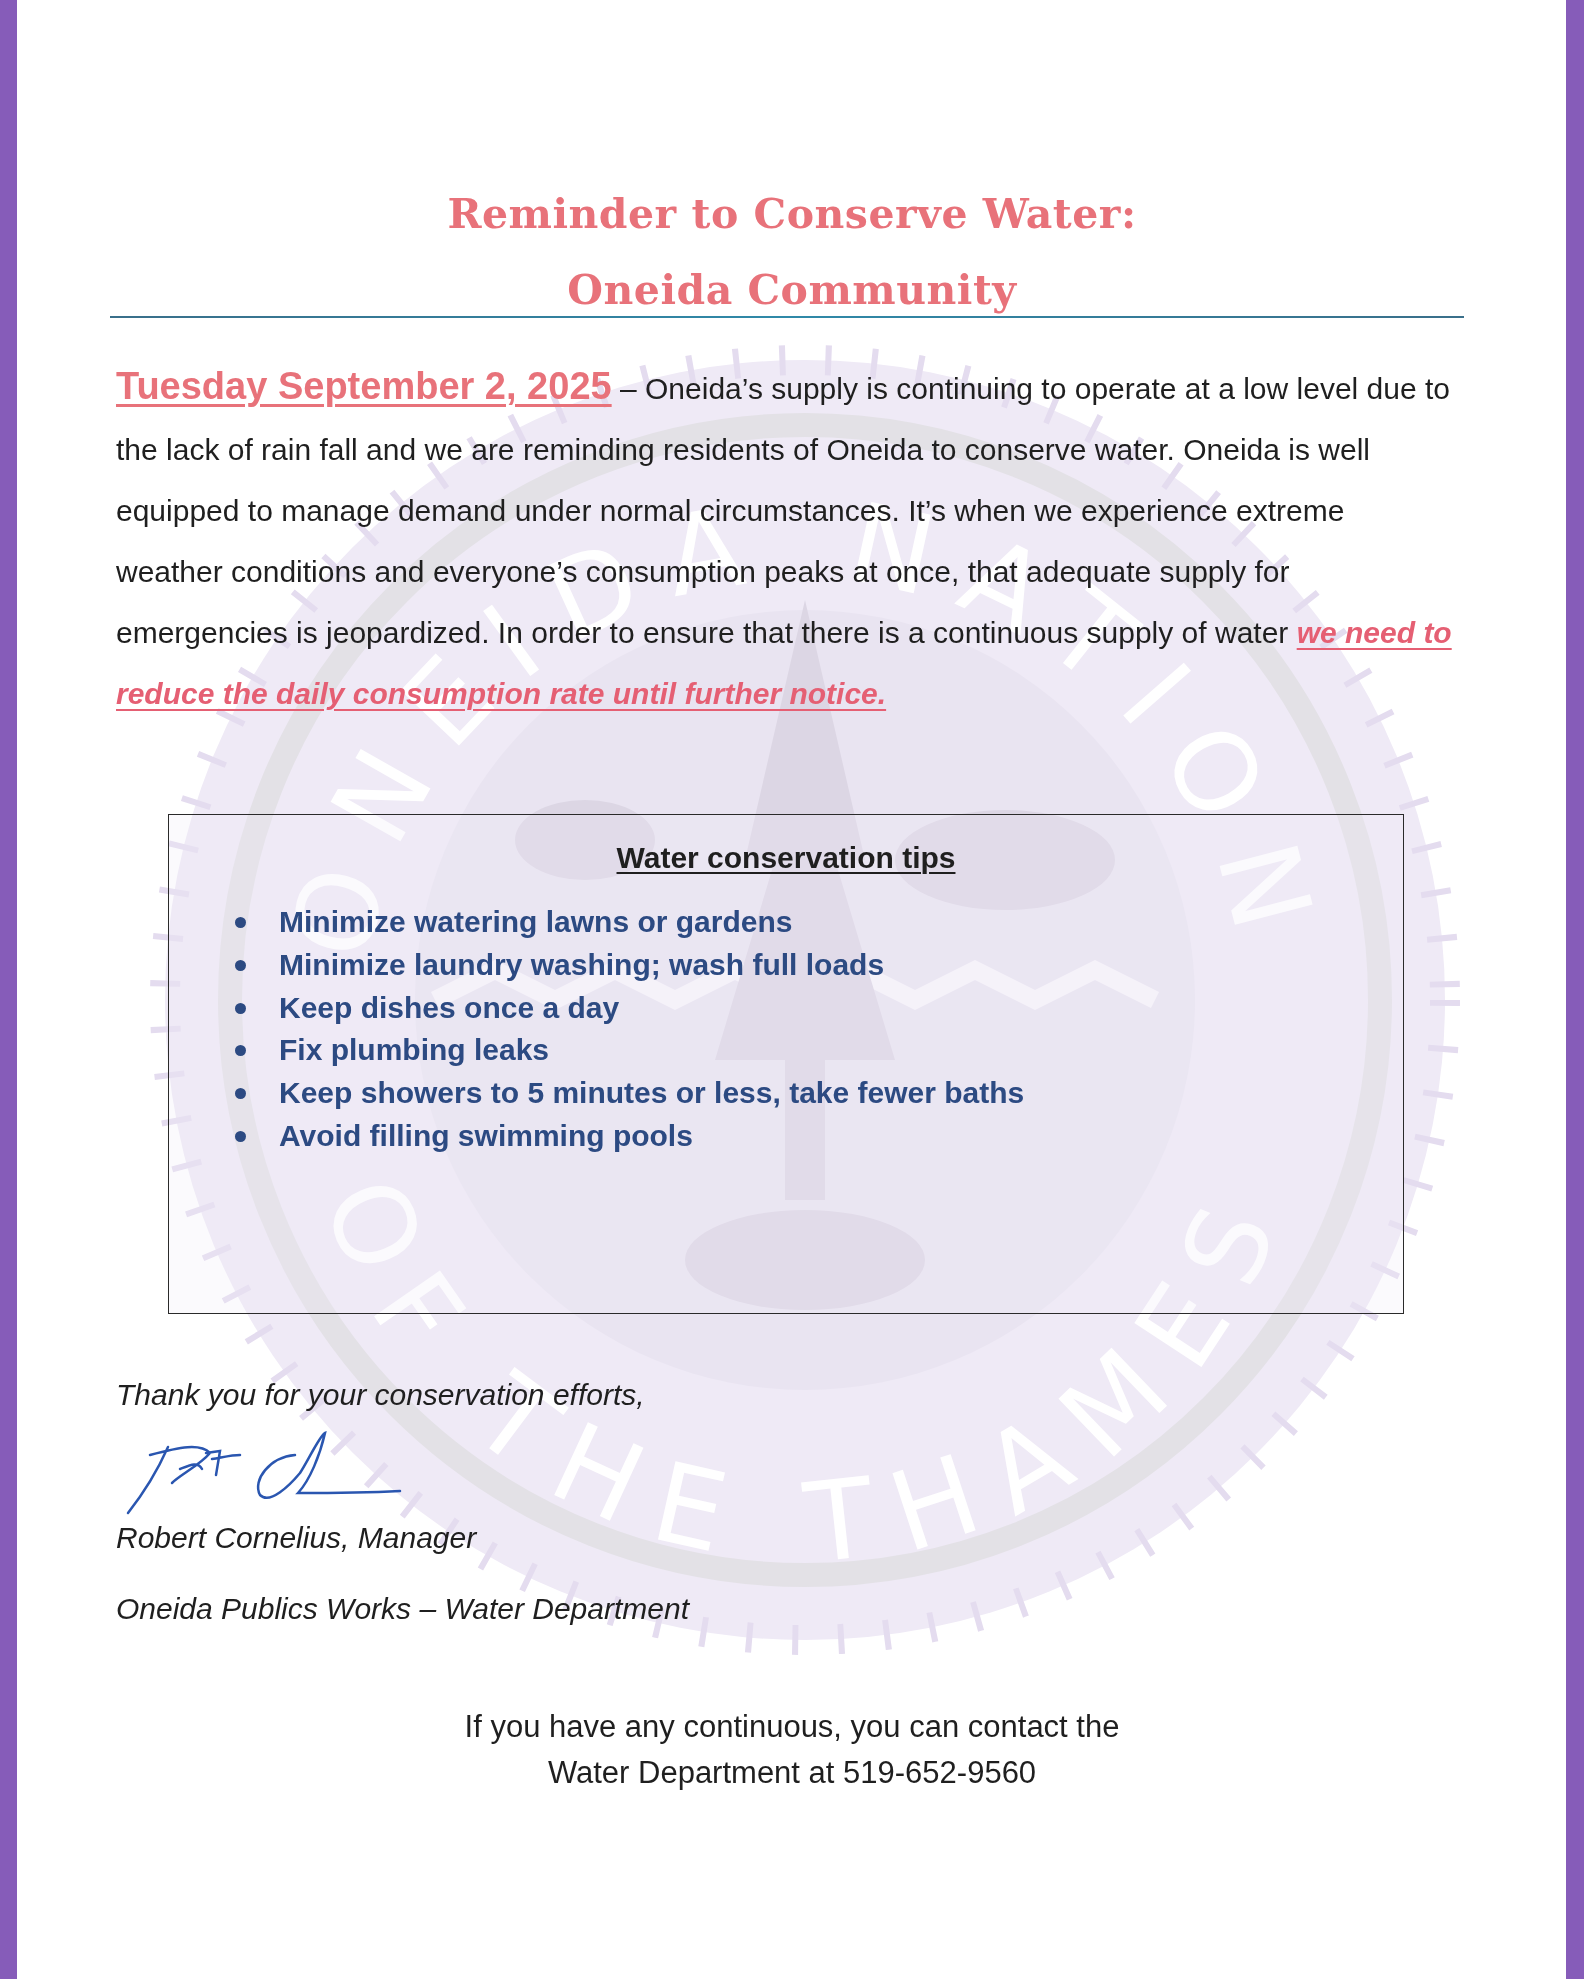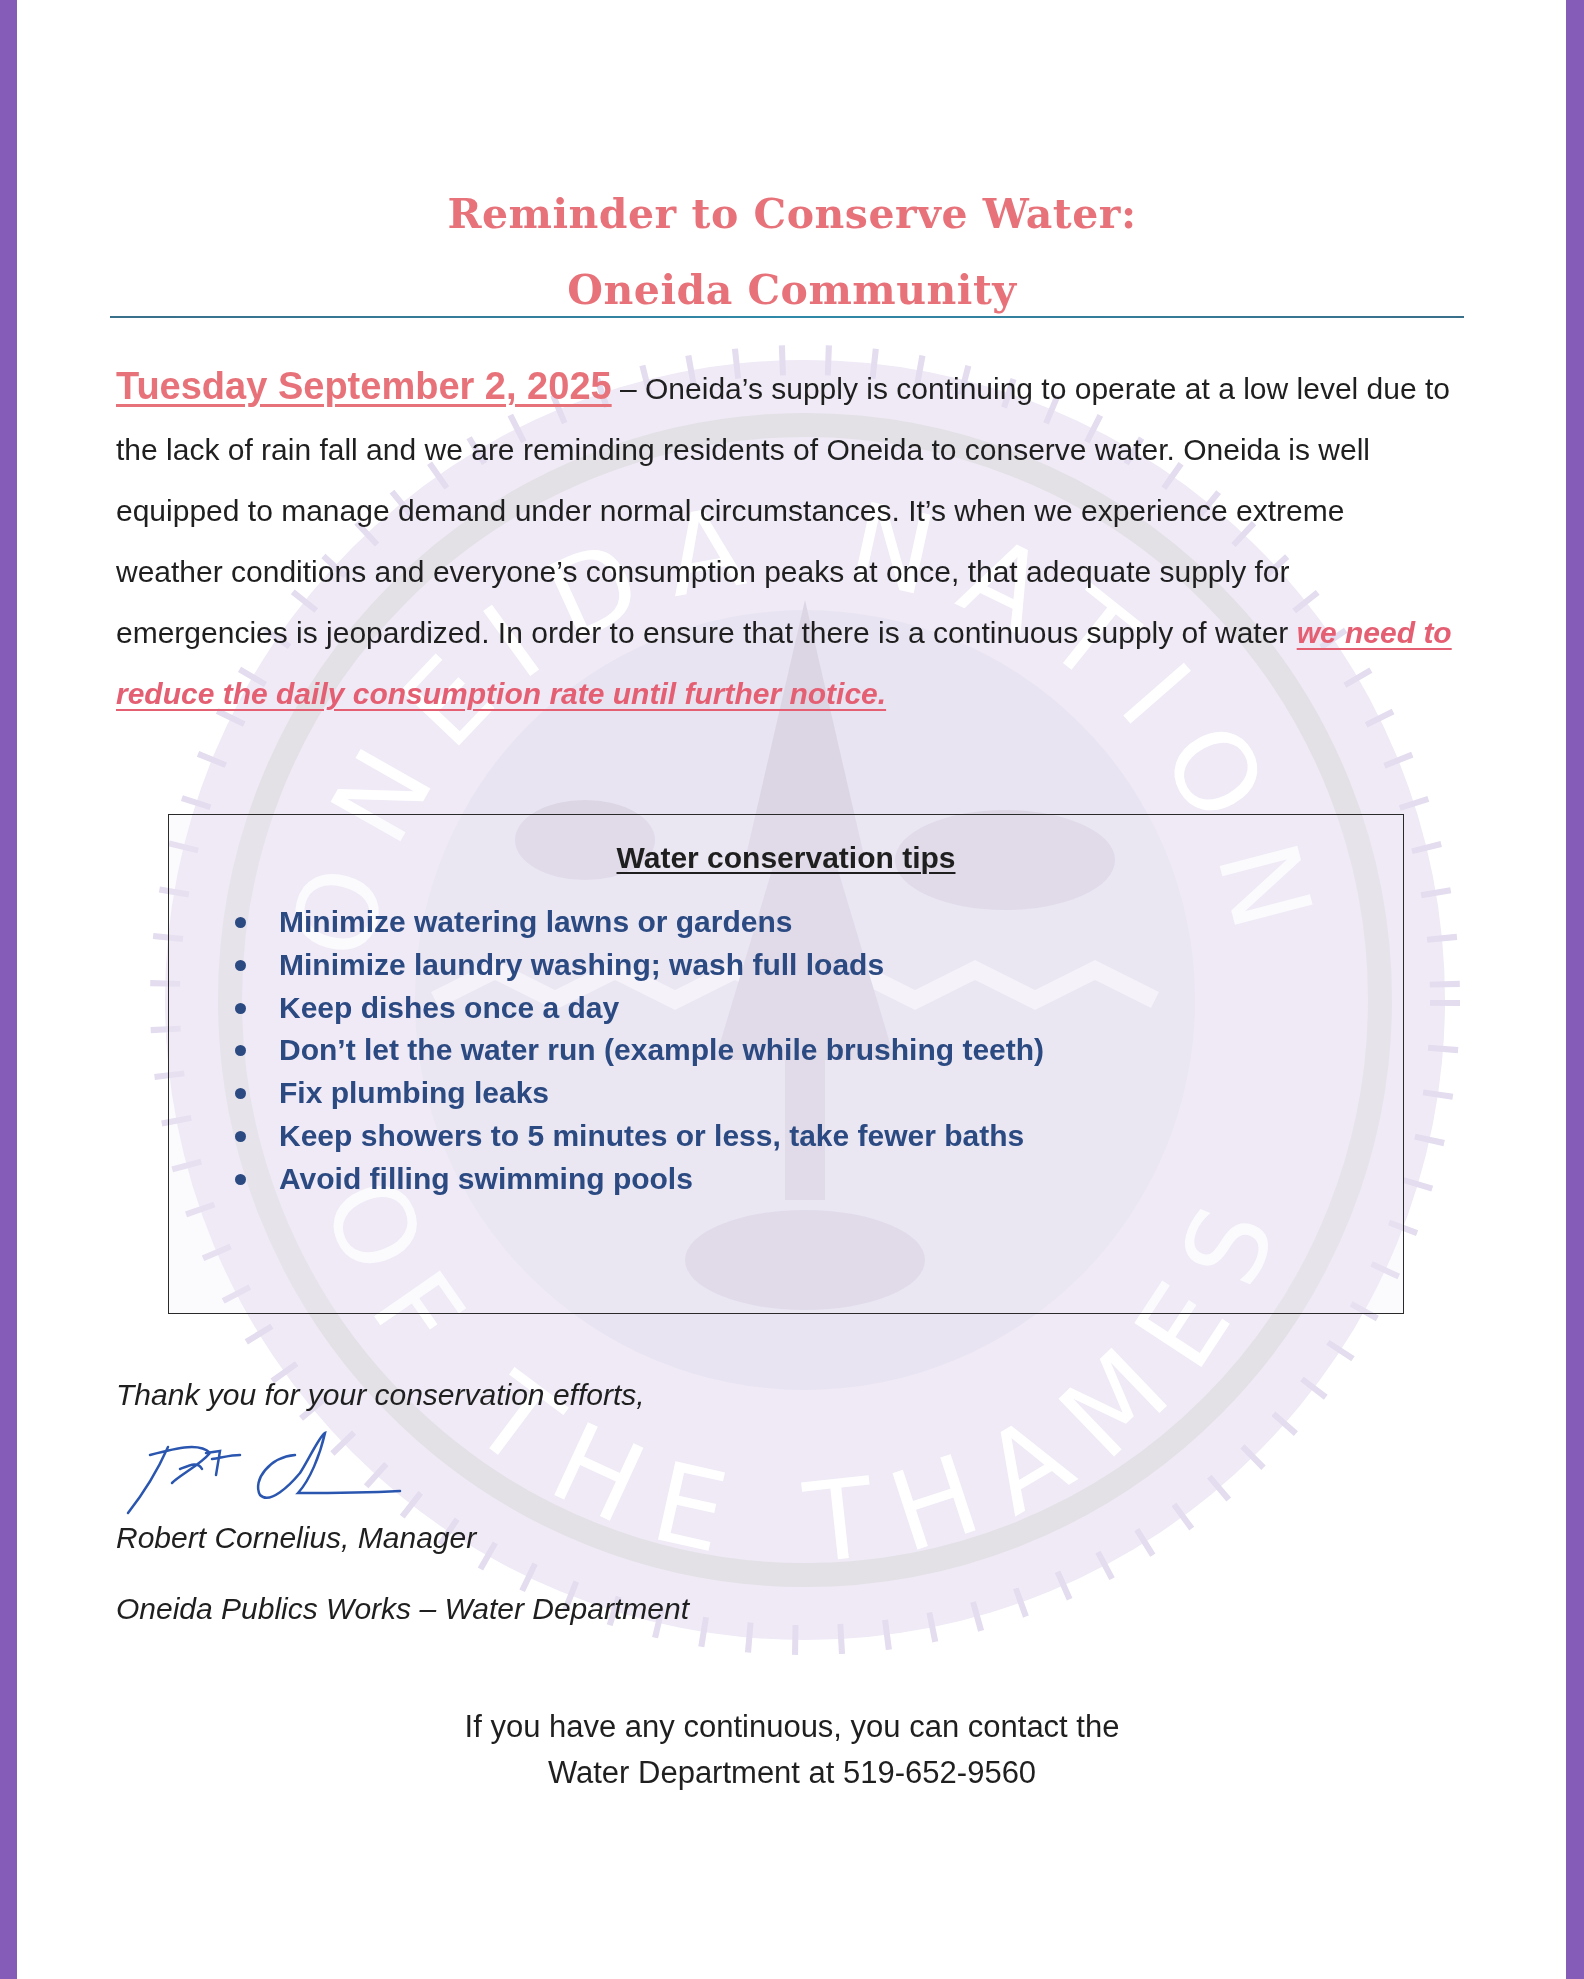--- a/index.html
+++ b/index.html
@@ -111,21 +111,20 @@
 <div class="body-para">
   <span class="date">Tuesday September 2, 2025</span><span> – </span><span>Oneida’s supply is continuing to operate at a low level due to the lack of rain fall and we are reminding residents of Oneida to conserve water. Oneida is well equipped to manage demand under normal circumstances. It’s when we experience extreme weather conditions and everyone’s consumption peaks at once, that adequate supply for emergencies is jeopardized.  In order to ensure that there is a continuous supply of water </span><span class="emph">we need to reduce the daily consumption rate until further notice.</span>
 </div>
 
 <div class="tips-box">
   <div class="tips-title">Water conservation tips</div>
   <ul class="tips-list">
     <li><span class="bullet"></span><span>Minimize watering lawns or gardens</span></li>
     <li><span class="bullet"></span><span>Minimize laundry washing; wash full loads</span></li>
     <li><span class="bullet"></span><span>Keep dishes once a day</span></li>
-    <li><span class="bullet"></span><span>Don’t let the water run (example while brushing teeth)</span></li>
     <li><span class="bullet"></span><span>Fix plumbing leaks</span></li>
     <li><span class="bullet"></span><span>Keep showers to 5 minutes or less, take fewer baths</span></li>
     <li><span class="bullet"></span><span>Avoid filling swimming pools</span></li>
   </ul>
 </div>
 
 <div class="closing thanks">Thank you for your conservation efforts,</div>
 <div class="signature">
   <svg viewBox="0 0 300 92" width="300" height="92">
     <path d="M8 88 C 30 60, 40 40, 48 22 M 30 30 C 60 22, 80 18, 90 28 C 80 40, 60 50, 52 58 M 60 44 C 70 40, 78 36, 82 44 M 86 28 L 100 26 L 96 50 M 92 34 C 104 32, 112 30, 120 30" fill="none" stroke="#2a56b0" stroke-width="2.5" stroke-linecap="round"></path>

